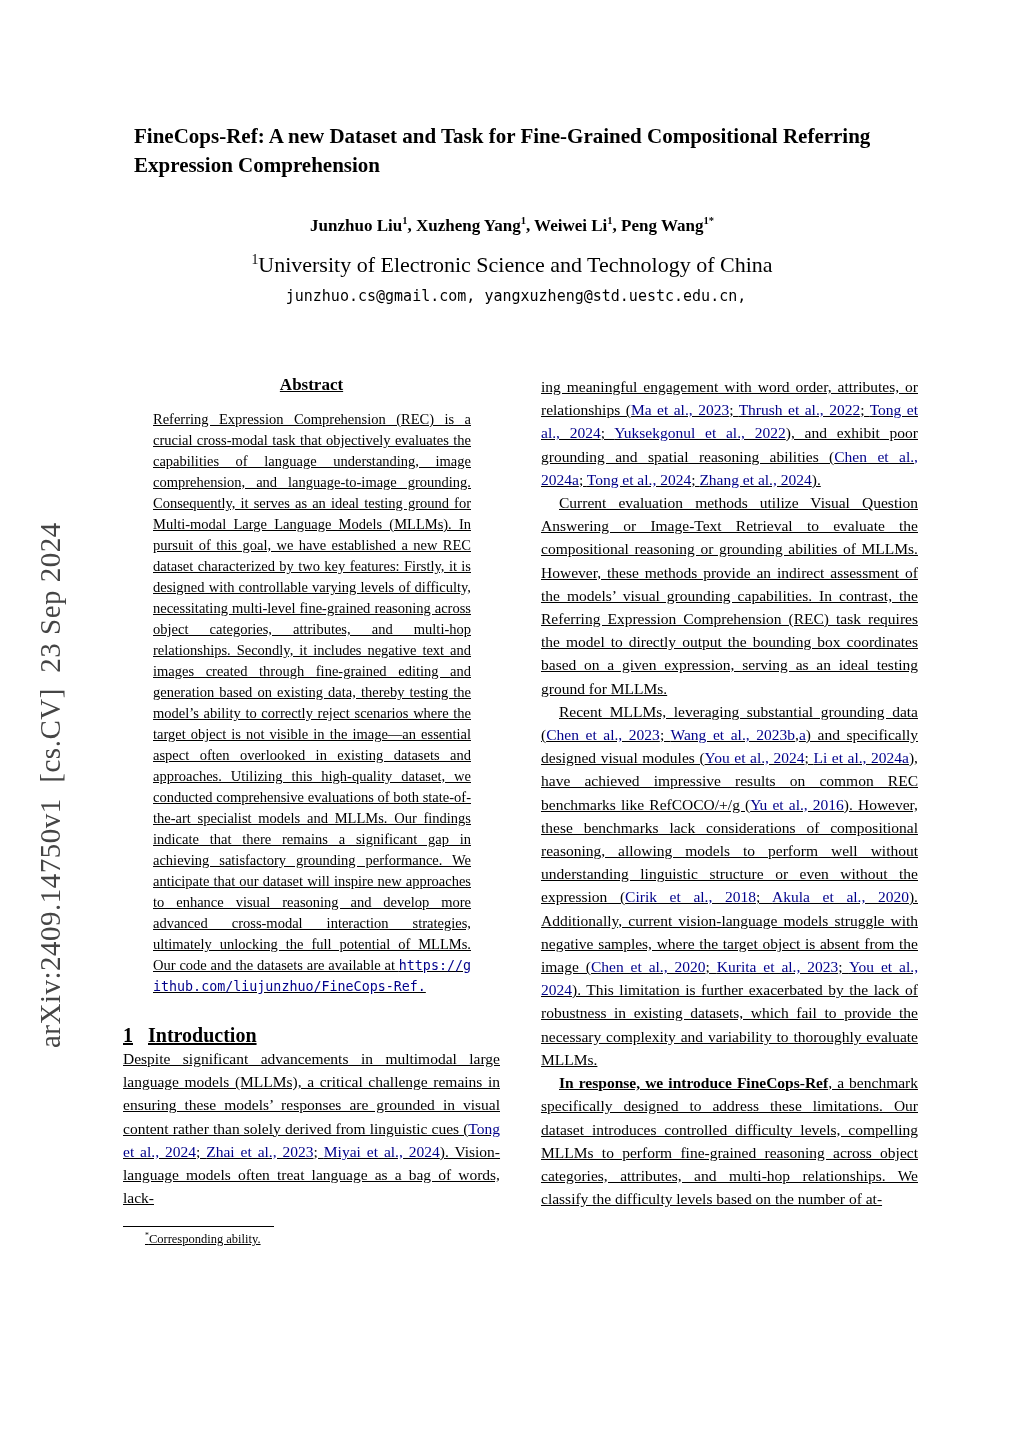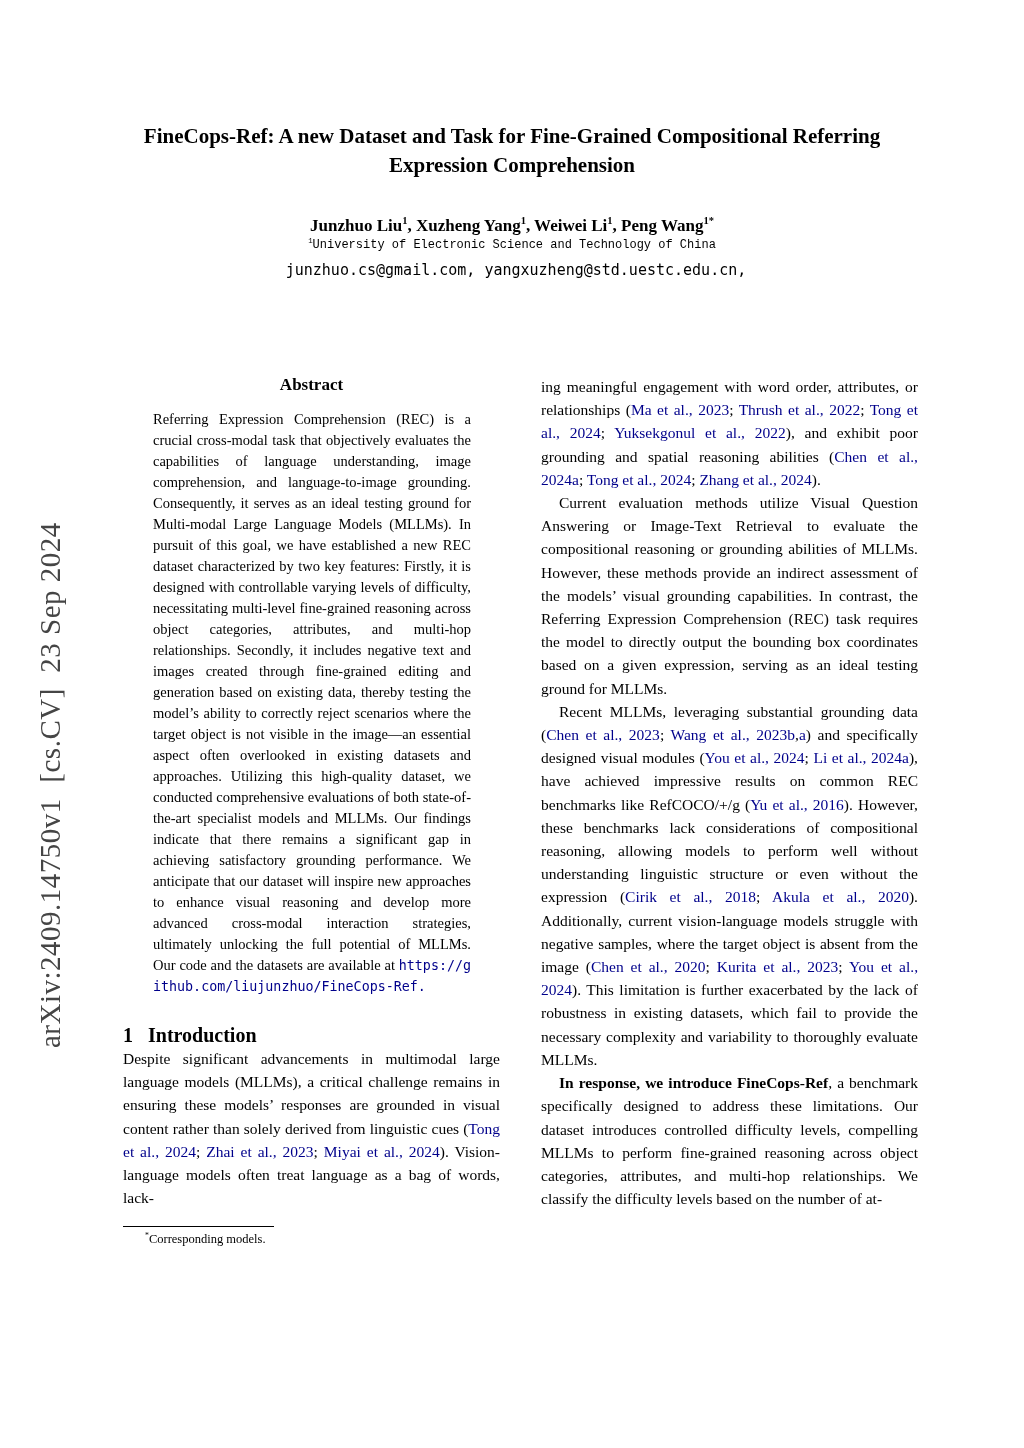--- a/index.html
+++ b/index.html
@@ -27,52 +27,51 @@
     letter-spacing:0.5px;
     color:var(--stamp-color);
     white-space:pre;
     font-family:"Liberation Serif",serif;
   }
   .title{
     position:absolute;
     top:122px;
     left:134px;
     width:756px;
-    text-align:center;
     font-size:21px;
     font-weight:bold;
     line-height:1.38;
     margin:0;
   }
   .head-block{
     position:absolute;
     top:216px;
     left:0;
     width:1024px;
     text-align:center;
   }
   .authors{
     font-weight:bold;
     font-size:17px;
-    margin-bottom:2px;
+    margin-bottom:16px;
   }
   .affiliation{
-    font-size:12px;
+    font-size:22px;
     margin-bottom:6px;
-    font-family:Liberation Mono, monospace;
   }
   .emails{
     font-family:"DejaVu Sans Mono",monospace;
     font-size:15px;
     line-height:24px;
     padding-left:8px;
   }
   .col{
     position:absolute;
     top:375px;
+    text-decoration:underline;
   }
   .col-left{ left:123px; width:377px; }
   .col-right{ left:541px; width:377px; }
   .abstract-heading{
     text-align:center;
     font-weight:bold;
     font-size:17px;
     margin:0 0 14px 0;
   }
   .abstract-body{
@@ -137,21 +136,21 @@
     <div class="abstract-heading">Abstract</div>
     <div class="abstract-body"><span>Referring Expression Comprehension (REC) is a crucial cross-modal task that objectively evaluates the capabilities of language understanding, image comprehension, and language-to-image grounding. Consequently, it serves as an ideal testing ground for Multi-modal Large Language Models (MLLMs). In pursuit of this goal, we have established a new REC dataset characterized by two key features: Firstly, it is designed with controllable varying levels of difficulty, necessitating multi-level fine-grained reasoning across object categories, attributes, and multi-hop relationships. Secondly, it includes negative text and images created through fine-grained editing and generation based on existing data, thereby testing the model’s ability to correctly reject scenarios where the target object is not visible in the image—an essential aspect often overlooked in existing datasets and approaches. Utilizing this high-quality dataset, we conducted comprehensive evaluations of both state-of-the-art specialist models and MLLMs. Our findings indicate that there remains a significant gap in achieving satisfactory grounding performance. We anticipate that our dataset will inspire new approaches to enhance visual reasoning and develop more advanced cross-modal interaction strategies, ultimately unlocking the full potential of MLLMs. Our code and the datasets are available at </span><span class="link mono">https://github.com/liujunzhuo/FineCops-Ref.</span></div>
 
     <div class="section-heading">
       <span class="section-number">1</span><span>Introduction</span>
     </div>
 
     <p class="para"><span>Despite significant advancements in multimodal large language models (MLLMs), a critical challenge remains in ensuring these models’ responses are grounded in visual content rather than solely derived from linguistic cues (</span><span class="link">Tong et al., 2024</span><span>; </span><span class="link">Zhai et al., 2023</span><span>; </span><span class="link">Miyai et al., 2024</span><span>). Vision-language models often treat language as a bag of words, lack-</span></p>
 
     <div class="footnote-rule"></div>
-    <div class="footnote"><sup>*</sup><span>Corresponding models.</span></div>
+    <div class="footnote"><sup>*</sup><span>Corresponding ability.</span></div>
   </div>
 
   <div class="col col-right">
     <p class="para"><span>ing meaningful engagement with word order, attributes, or relationships (</span><span class="link">Ma et al., 2023</span><span>; </span><span class="link">Thrush et al., 2022</span><span>; </span><span class="link">Tong et al., 2024</span><span>; </span><span class="link">Yuksekgonul et al., 2022</span><span>), and exhibit poor grounding and spatial reasoning abilities (</span><span class="link">Chen et al., 2024a</span><span>; </span><span class="link">Tong et al., 2024</span><span>; </span><span class="link">Zhang et al., 2024</span><span>).</span></p>
     <p class="para indent"><span>Current evaluation methods utilize Visual Question Answering or Image-Text Retrieval to evaluate the compositional reasoning or grounding abilities of MLLMs. However, these methods provide an indirect assessment of the models’ visual grounding capabilities. In contrast, the Referring Expression Comprehension (REC) task requires the model to directly output the bounding box coordinates based on a given expression, serving as an ideal testing ground for MLLMs.</span></p>
     <p class="para indent"><span>Recent MLLMs, leveraging substantial grounding data (</span><span class="link">Chen et al., 2023</span><span>; </span><span class="link">Wang et al., 2023b</span><span>,</span><span class="link">a</span><span>) and specifically designed visual modules (</span><span class="link">You et al., 2024</span><span>; </span><span class="link">Li et al., 2024a</span><span>), have achieved impressive results on common REC benchmarks like RefCOCO/+/g (</span><span class="link">Yu et al., 2016</span><span>). However, these benchmarks lack considerations of compositional reasoning, allowing models to perform well without understanding linguistic structure or even without the expression (</span><span class="link">Cirik et al., 2018</span><span>; </span><span class="link">Akula et al., 2020</span><span>). Additionally, current vision-language models struggle with negative samples, where the target object is absent from the image (</span><span class="link">Chen et al., 2020</span><span>; </span><span class="link">Kurita et al., 2023</span><span>; </span><span class="link">You et al., 2024</span><span>). This limitation is further exacerbated by the lack of robustness in existing datasets, which fail to provide the necessary complexity and variability to thoroughly evaluate MLLMs.</span></p>
     <p class="para indent"><span class="bold">In response, we introduce FineCops-Ref</span><span>, a benchmark specifically designed to address these limitations. Our dataset introduces controlled difficulty levels, compelling MLLMs to perform fine-grained reasoning across object categories, attributes, and multi-hop relationships. We classify the difficulty levels based on the number of at-</span></p>
   </div>
 
 </div>

